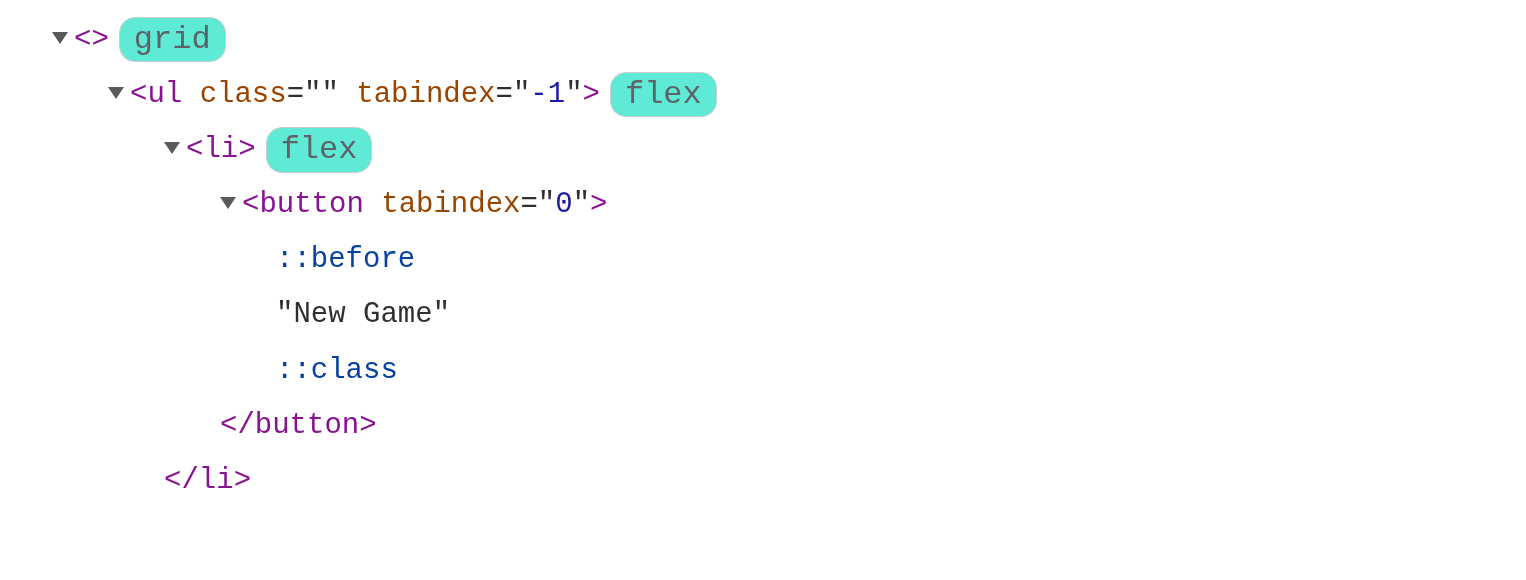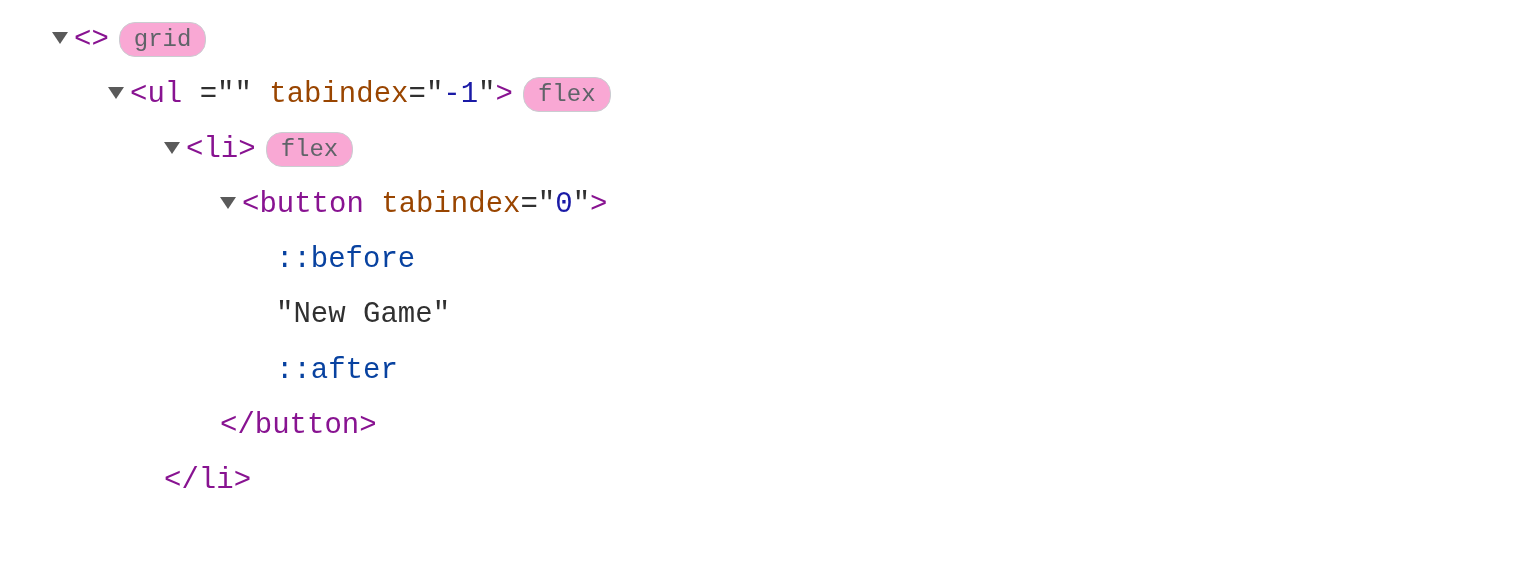--- a/index.html
+++ b/index.html
@@ -33,26 +33,26 @@
     top: -2px;
   }
   .tag { color: #881391; }
   .attr-name { color: #994500; }
   .attr-punct { color: #303030; }
   .attr-value { color: #1a1aa6; }
   .pseudo { color: #0842a0; }
   .text-node { color: #303030; }
   .badge {
     display: inline-block;
-    background: #f9a8d4;
+    background: #5eead4;
     color: #5f6368;
     border: 1px solid #cacdd1;
     border-radius: 16px;
     padding: 1px 14px;
-    font-size: 24px;
+    font-size: 32px;
     margin-left: 10px;
     font-family: "SF Mono", "Monaco", "Menlo", "Consolas", "Courier New", monospace;
     line-height: 1.3;
   }
   .i1 { padding-left: 32px; }
   .i2 { padding-left: 88px; }
   .i3 { padding-left: 144px; }
   .i4 { padding-left: 200px; }
   .i5 { padding-left: 256px; align-items: center; }
 </style>
@@ -64,20 +64,21 @@
   <span class="tag">&lt;</span>
     <span class="tag">&gt;</span>
   <span class="badge">grid</span>
 </div>
 
 <div class="line i2">
   <span class="toggle"></span>
   <span class="tag">&lt;</span>
     <span class="tag">ul</span>
     <span>&nbsp;</span>
+    <span class="attr-name">class</span>
     <span class="attr-punct">="</span>
     <span class="attr-punct">"</span>
     <span>&nbsp;</span>
     <span class="attr-name">tabindex</span>
     <span class="attr-punct">="</span>
     <span class="attr-value">-1</span>
     <span class="attr-punct">"</span>
     <span class="tag">&gt;</span>
   <span class="badge">flex</span>
 </div>
@@ -104,21 +105,21 @@
 
 <div class="line i5">
   <span class="pseudo">::before</span>
 </div>
 
 <div class="line i5">
   <span class="text-node">"New Game"</span>
 </div>
 
 <div class="line i5">
-  <span class="pseudo">::after</span>
+  <span class="pseudo">::class</span>
 </div>
 
 <div class="line i4">
   <span class="tag">&lt;/</span>
     <span class="tag">button</span>
     <span class="tag">&gt;</span>
 </div>
 
 <div class="line i3">
   <span class="tag">&lt;/</span>

